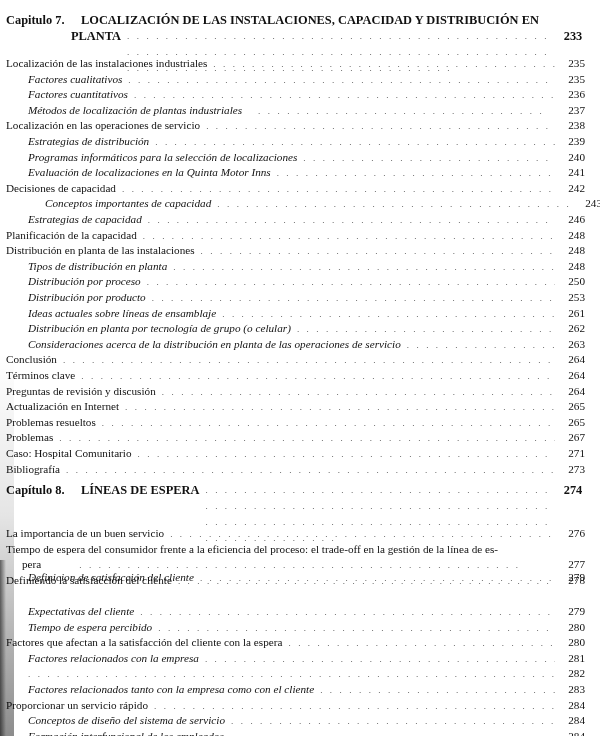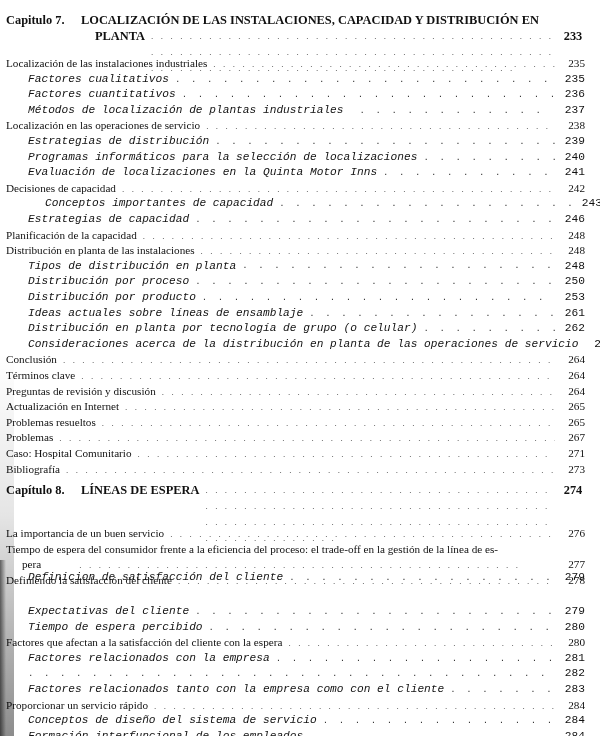--- a/index.html
+++ b/index.html
@@ -21,29 +21,29 @@
       pointer-events: none;
     }
     .page { position: absolute; left: 0; top: 0; width: 600px; }
 
     .chap {
       position: absolute; left: 6px; width: 580px;
       font-weight: bold; font-size: 12.4px; line-height: 16px;
     }
     .chap .num { position: absolute; left: 0; top: 0; }
     .chap .title { position: absolute; left: 75px; right: 0; top: 0; }
-    .chap .title2 { position: absolute; left: 89px; right: 0; top: 16px; display: flex; }
+    .chap .title2 { position: absolute; left: 65px; right: 0; top: 16px; display: flex; }
 
     .row {
       position: absolute; left: 6px; width: 579px; height: 14px;
       display: flex; align-items: baseline;
       font-size: 11.2px; line-height: 14px;
       white-space: nowrap;
     }
-    .row.sub { left: 28px; width: 557px; font-style: italic; font-family: Liberation Mono, monospace; }
+    .row.sub { left: 28px; width: 557px; font-style: italic; }
     .row .lbl { flex: 0 0 auto; padding-right: 6px; }
     .row .dots {
       flex: 1 1 auto; overflow: hidden;
       font-size: 9px; letter-spacing: 2.6px; color: #333;
       font-style: normal;
     }
     .row .pg { flex: 0 0 auto; padding-left: 8px; font-style: normal; width: 22px; text-align: right; }
     .chap .dots { flex: 1 1 auto; overflow: hidden; font-weight: normal; font-size: 9px; letter-spacing: 2.6px; color: #333; padding: 0 6px; }
     .chap .pg { flex: 0 0 auto; width: 26px; text-align: center; }
   </style>
@@ -121,21 +121,21 @@
       <div class="row" style="top: 227.6px;">
         <span class="lbl">Planificación de la capacidad</span>
         <span class="dots">. . . . . . . . . . . . . . . . . . . . . . . . . . . . . . . . . . . . . . . . . . . . . . . . . . . . . . . . . . . . . . . . . . . . . . . . . . . . . . . . . . . . . . . . . . . . . . . . . . . . . . . . . . . . . . . . . . . . . . . . . .</span>
         <span class="pg">248</span>
       </div>
       <div class="row" style="top: 243.2px;">
         <span class="lbl">Distribución en planta de las instalaciones</span>
         <span class="dots">. . . . . . . . . . . . . . . . . . . . . . . . . . . . . . . . . . . . . . . . . . . . . . . . . . . . . . . . . . . . . . . . . . . . . . . . . . . . . . . . . . . . . . . . . . . . . . . . . . . . . . . . . . . . . . . . . . . . . . . . . .</span>
         <span class="pg">248</span>
       </div>
-      <div class="row sub" style="top: 258.8px; align-items: flex-end;">
+      <div class="row sub" style="top: 258.8px;">
         <span class="lbl">Tipos de distribución en planta</span>
         <span class="dots">. . . . . . . . . . . . . . . . . . . . . . . . . . . . . . . . . . . . . . . . . . . . . . . . . . . . . . . . . . . . . . . . . . . . . . . . . . . . . . . . . . . . . . . . . . . . . . . . . . . . . . . . . . . . . . . . . . . . . . . . . .</span>
         <span class="pg">248</span>
       </div>
       <div class="row sub" style="top: 274.4px;">
         <span class="lbl">Distribución por proceso</span>
         <span class="dots">. . . . . . . . . . . . . . . . . . . . . . . . . . . . . . . . . . . . . . . . . . . . . . . . . . . . . . . . . . . . . . . . . . . . . . . . . . . . . . . . . . . . . . . . . . . . . . . . . . . . . . . . . . . . . . . . . . . . . . . . . .</span>
         <span class="pg">250</span>
       </div>
       <div class="row sub" style="top: 290px;">

